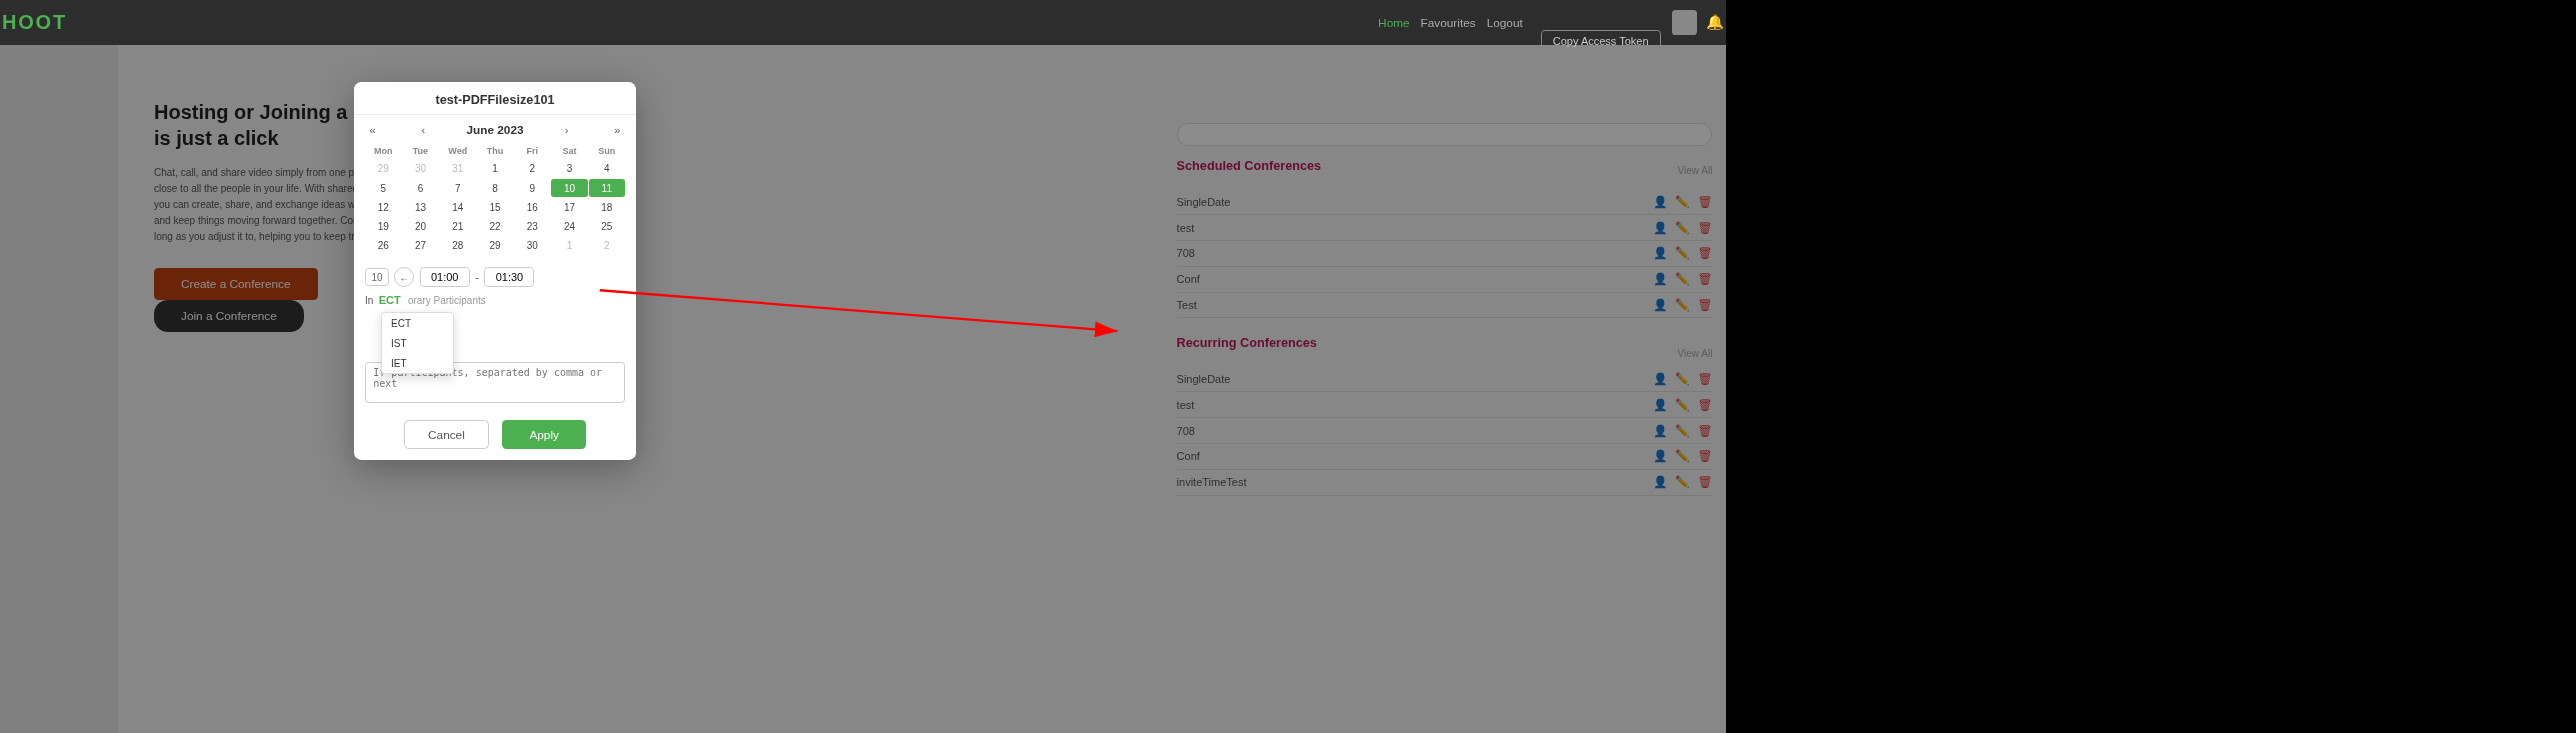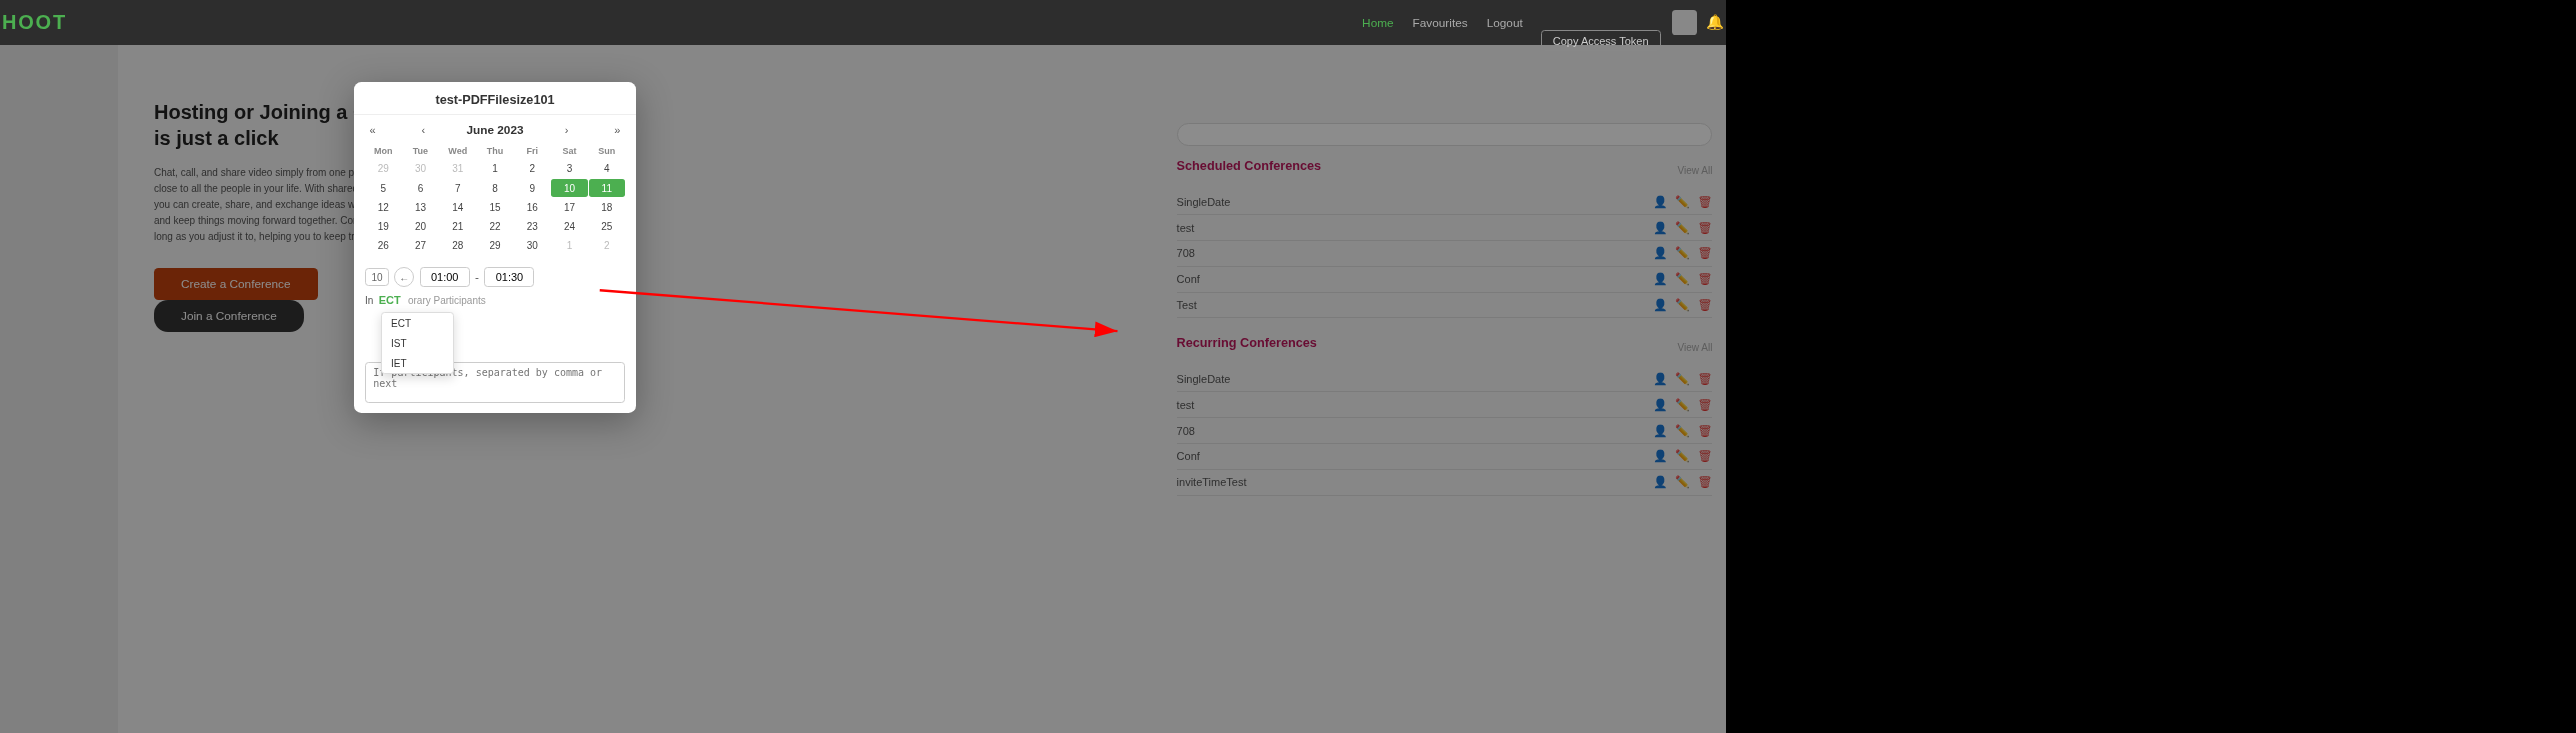--- a/index.html
+++ b/index.html
@@ -38,21 +38,21 @@
     .logo {
       color: #4caf50;
       font-size: 20px;
       font-weight: bold;
       letter-spacing: 1.8px;
       margin-right: auto;
     }
 
     .nav-links {
       display: flex;
-      gap: 19px;
+      gap: 11px;
       align-items: center;
       margin-right: 18px;
     }
 
     .nav-link {
       color: #aaa;
       text-decoration: none;
       font-size: 11.8px;
     }
     .nav-link.active { color: #4caf50; }
@@ -480,21 +480,21 @@
           <div class="conf-actions">
               <span class="conf-action-icon">👤</span>
               <span class="conf-action-icon">✏️</span>
               <span class="conf-action-icon red">🗑</span>
             </div>
         </div>
       </div>
 
       
       <div class="conf-list">
-        <div style="display:flex; justify-content:space-between; align-items:center; margin-bottom:7.3px; margin-top:13.6px;">
+        <div style="display:flex; justify-content:space-between; align-items:flex-end; margin-bottom:7.3px; margin-top:13.6px;">
           <div class="section-title">Recurring Conferences</div>
           <a href="#" class="nav-link" style="font-size:10px;">View All</a>
         </div>
         <div class="conf-item">
           <span class="conf-name">SingleDate</span>
           <div class="conf-actions">
               <span class="conf-action-icon">👤</span>
               <span class="conf-action-icon">✏️</span>
               <span class="conf-action-icon red">🗑</span>
             </div>
@@ -628,20 +628,24 @@
       <div class="tz-list-item">ECT</div>
       <div class="tz-list-item">IST</div>
       <div class="tz-list-item">IET</div>
     </div>
   </div>
 
   <div class="participants-section" style="margin-top:50px;">
     <textarea class="participants-input" placeholder="If participants, separated by comma or next" style=""></textarea>
   </div>
 
+  <div class="modal-footer">
+    <button class="btn-cancel">Cancel</button>
+    <button class="btn-apply">Apply</button>
+  </div>
 </div>
 
 <svg class="red-arrow-svg" width="636" height="109" viewBox="0 0 700 120">
   <defs>
     <marker id="arrowhead" markerWidth="10" markerHeight="7" refX="10" refY="3.5" orient="auto">
       <polygon points="0 0, 10 3.5, 0 7" fill="red"></polygon>
     </marker>
   </defs>
   <line x1="80" y1="30" x2="650" y2="75" stroke="red" stroke-width="2.5" marker-end="url(#arrowhead)"></line>
 </svg>

